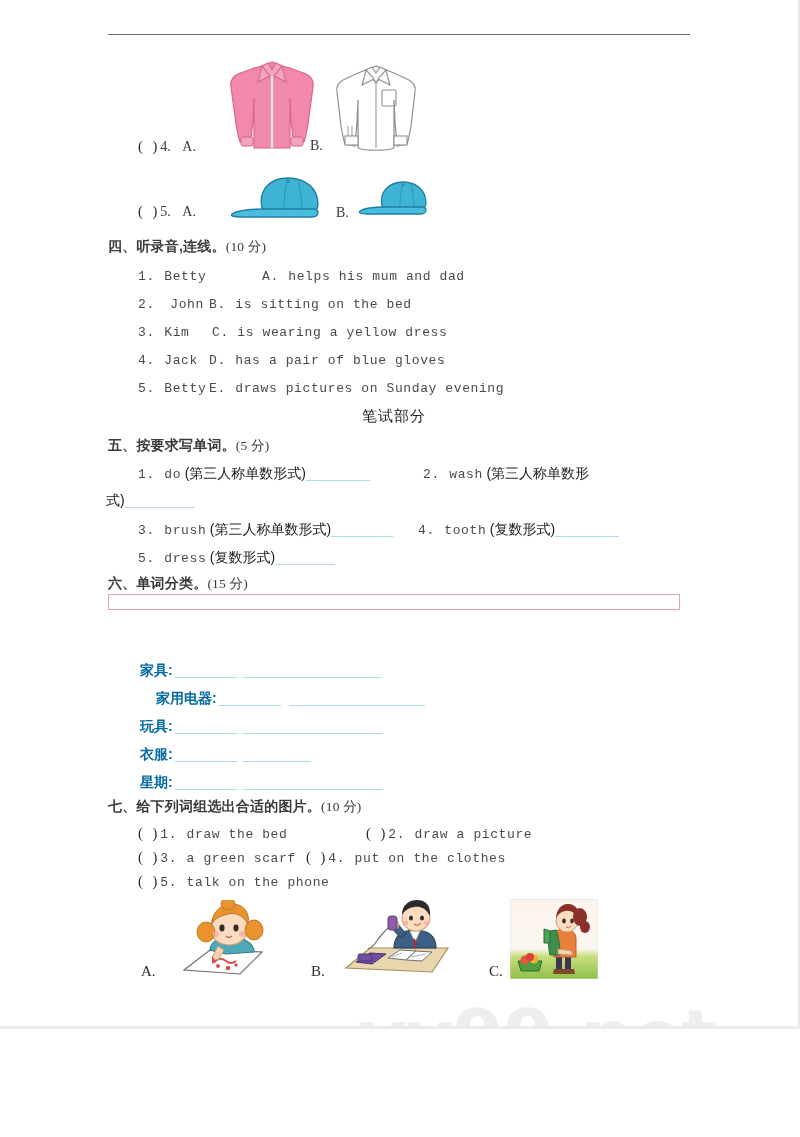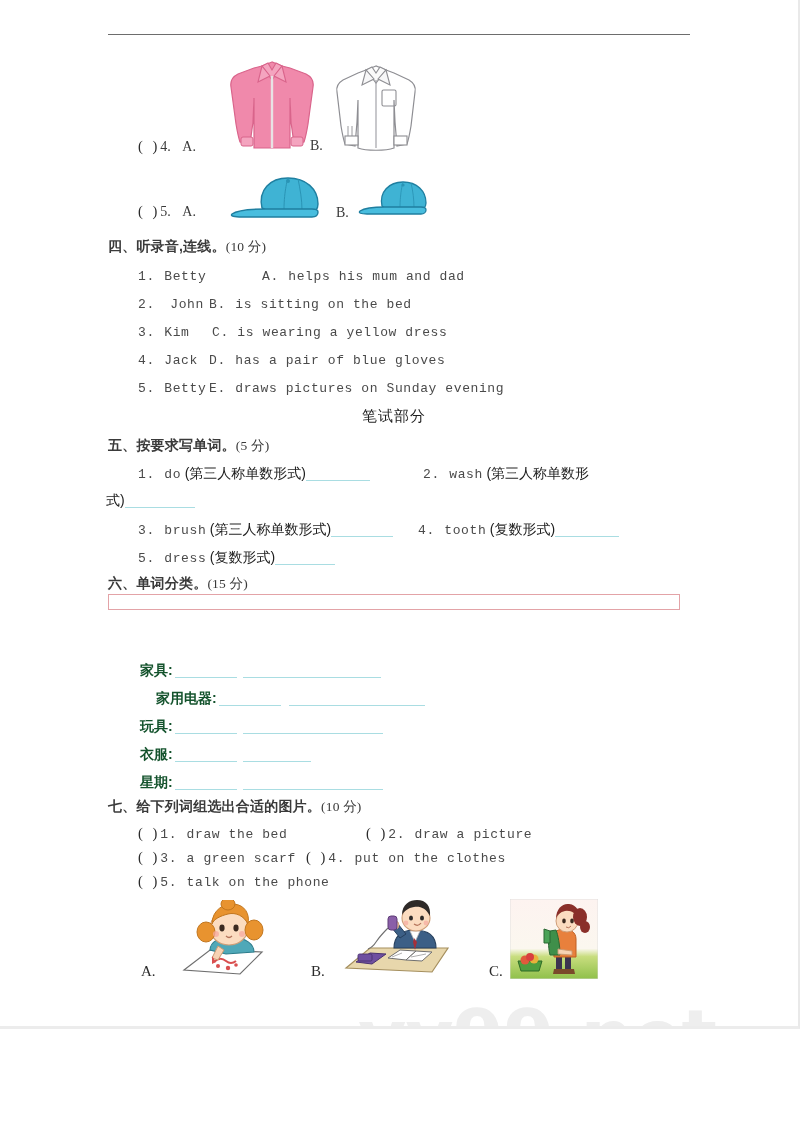--- a/index.html
+++ b/index.html
@@ -132,21 +132,21 @@
   }
   .wb-line span { margin: 0 7px; }
 
   
   .cat {
     position: absolute;
     white-space: nowrap;
     font-family: "Liberation Sans", sans-serif;
     font-size: 14px;
     font-weight: bold;
-    color: #14532d;
+    color: #0369a1;
   }
   .cat .blank { margin-left: 2px; }
 
   
   .paren {
     font-family: "Liberation Serif", serif;
     font-size: 14.5px;
     color: #2b2b2b;
     letter-spacing: 3px;
   }

